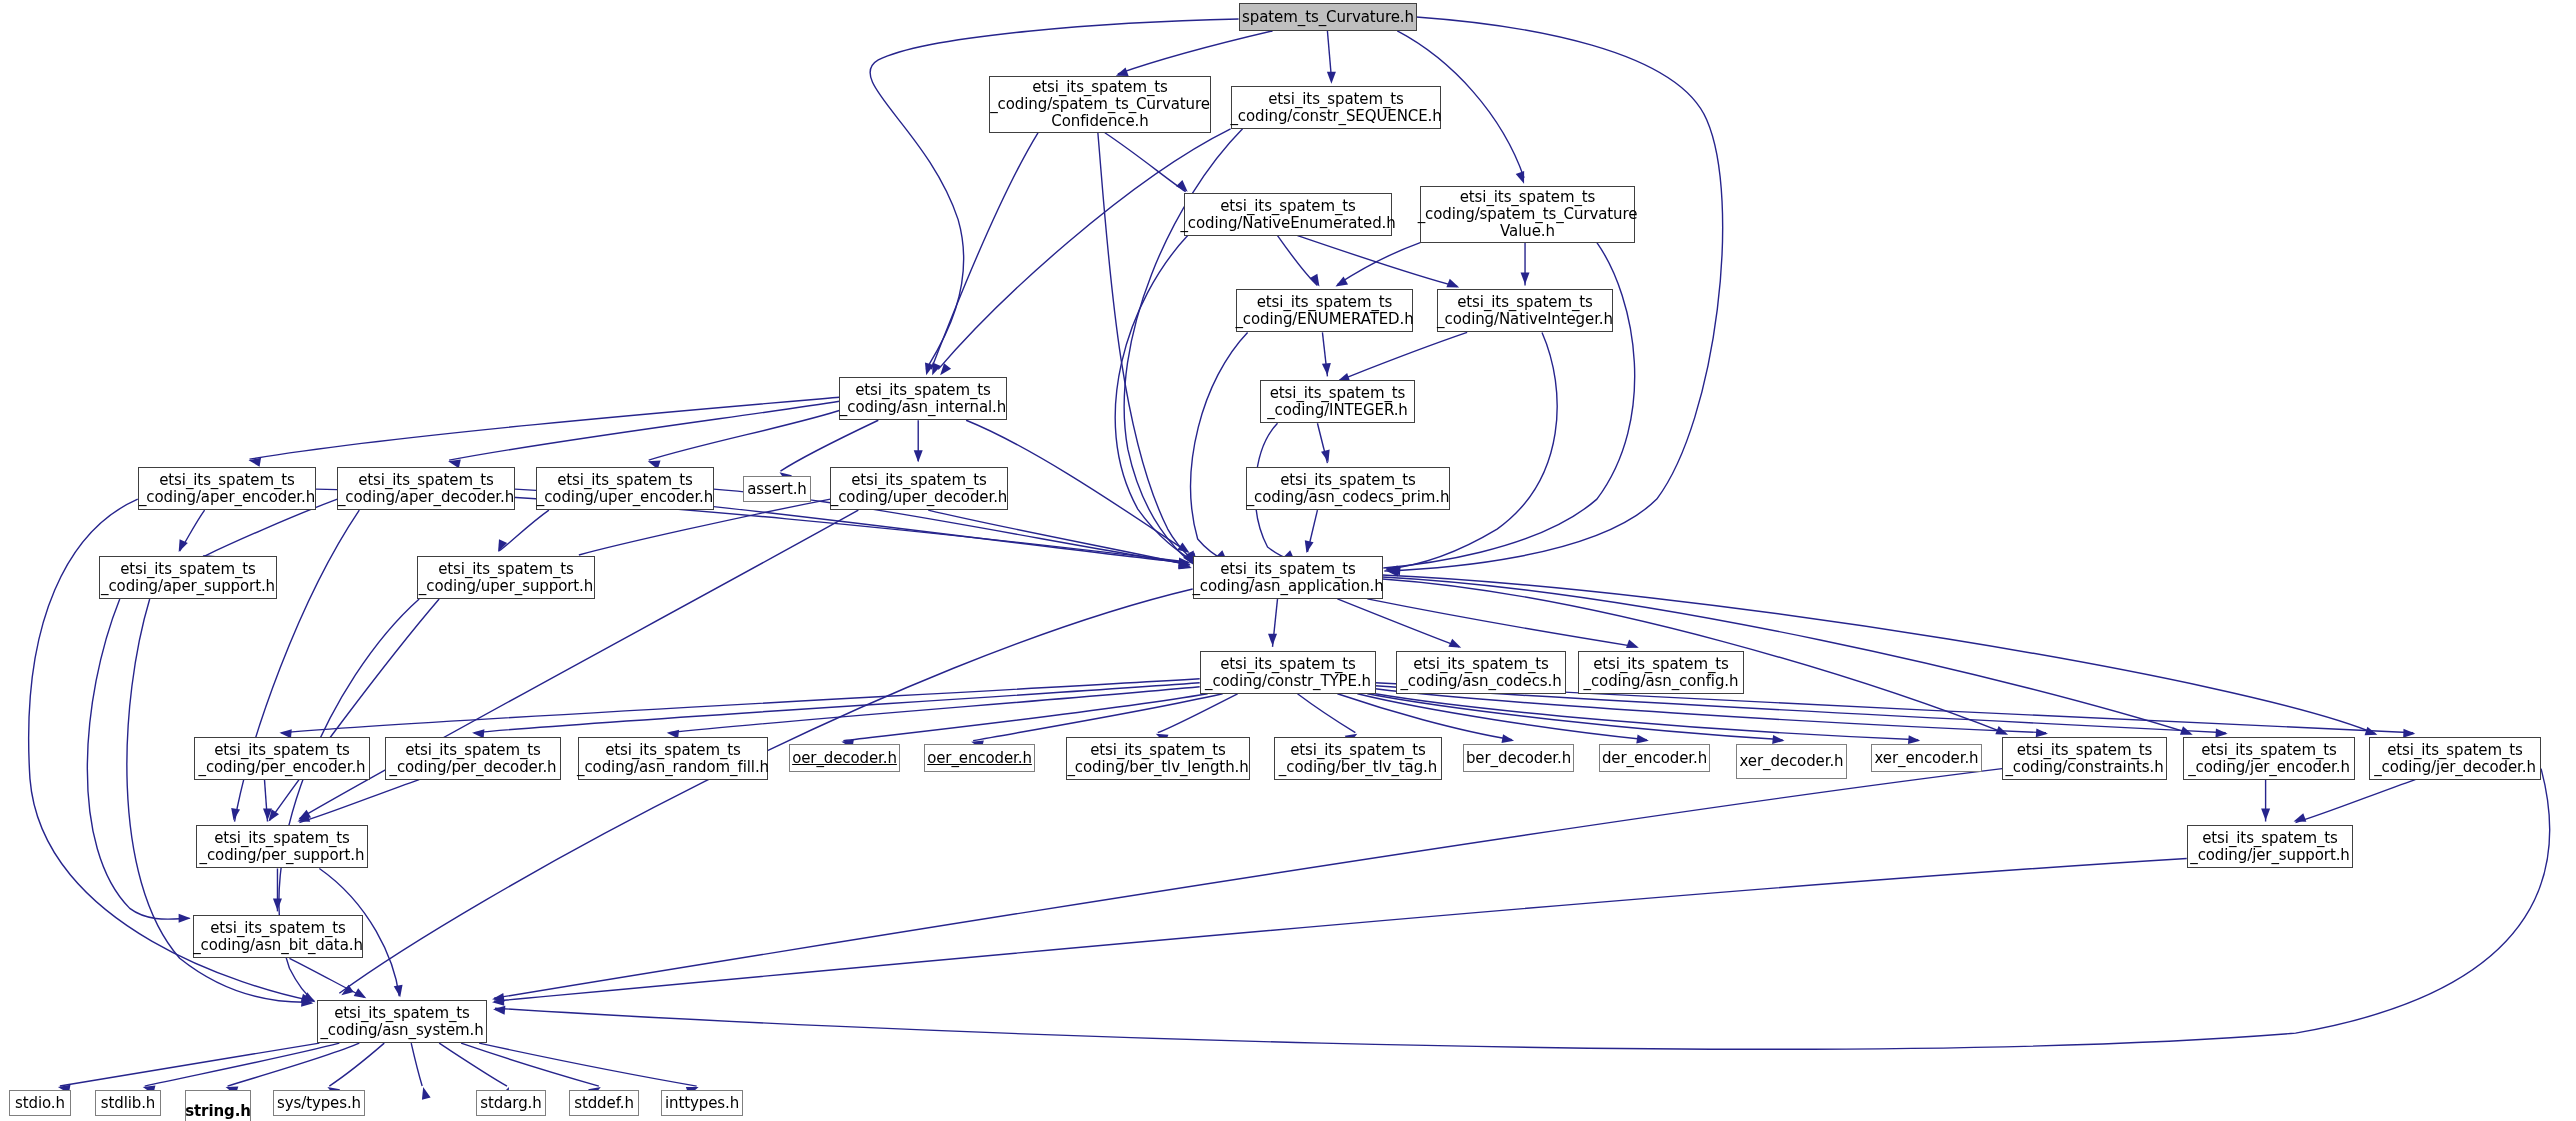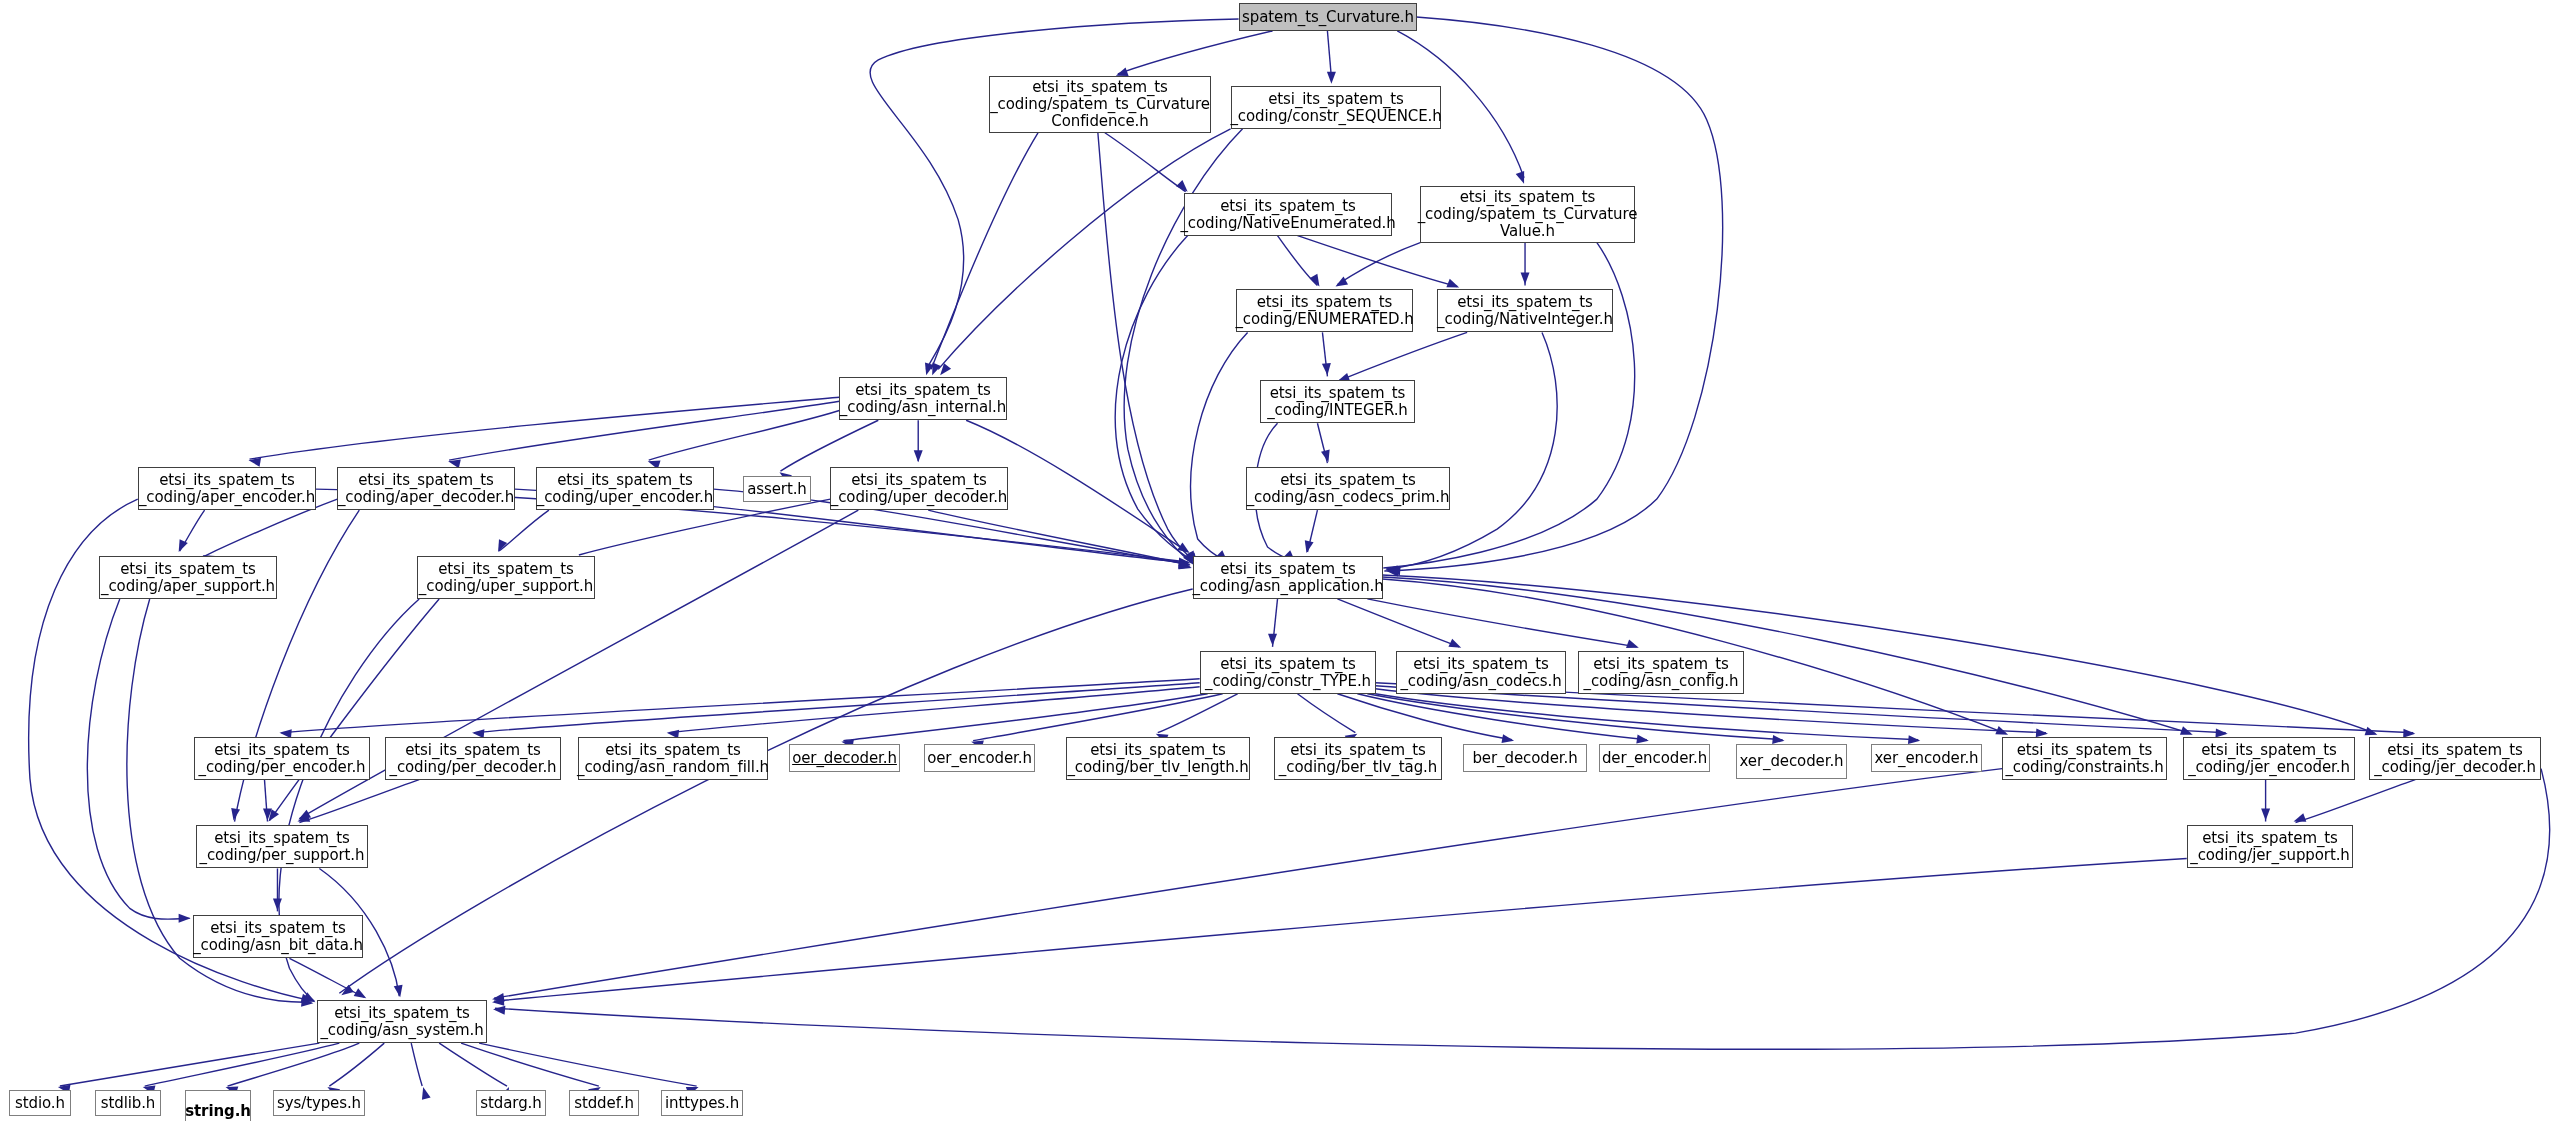--- a/index.html
+++ b/index.html
@@ -269,26 +269,26 @@
 _coding/asn_codecs.h</div>
     <div class="graph-node strong" style="left: 1578px; top: 651px; width: 166px; height: 43px;">etsi_its_spatem_ts
 _coding/asn_config.h</div>
     <div class="graph-node strong" style="left: 194px; top: 737px; width: 176px; height: 43px;">etsi_its_spatem_ts
 _coding/per_encoder.h</div>
     <div class="graph-node strong" style="left: 385px; top: 737px; width: 176px; height: 43px;">etsi_its_spatem_ts
 _coding/per_decoder.h</div>
     <div class="graph-node strong" style="left: 578px; top: 737px; width: 190px; height: 43px;">etsi_its_spatem_ts
 _coding/asn_random_fill.h</div>
     <div class="graph-node " style="left: 789px; top: 744px; width: 111px; height: 28px; text-decoration: underline;">oer_decoder.h</div>
-    <div class="graph-node " style="left: 924px; top: 744px; width: 111px; height: 28px;">oer_encoder.h</div>
+    <div class="graph-node " style="left: 924px; top: 744px; width: 111px; height: 28px; text-decoration: underline;">oer_encoder.h</div>
     <div class="graph-node strong" style="left: 1066px; top: 737px; width: 184px; height: 43px;">etsi_its_spatem_ts
 _coding/ber_tlv_length.h</div>
     <div class="graph-node strong" style="left: 1274px; top: 737px; width: 168px; height: 43px;">etsi_its_spatem_ts
 _coding/ber_tlv_tag.h</div>
-    <div class="graph-node " style="left: 1463px; top: 744px; width: 124px; height: 28px;">ber_decoder.h</div>
+    <div class="graph-node " style="left: 1463px; top: 744px; width: 111px; height: 28px;">ber_decoder.h</div>
     <div class="graph-node " style="left: 1599px; top: 744px; width: 111px; height: 28px;">der_encoder.h</div>
     <div class="graph-node " style="left: 1736px; top: 744px; width: 111px; height: 35px;">xer_decoder.h</div>
     <div class="graph-node " style="left: 1871px; top: 744px; width: 111px; height: 28px;">xer_encoder.h</div>
     <div class="graph-node strong" style="left: 2002px; top: 737px; width: 165px; height: 43px;">etsi_its_spatem_ts
 _coding/constraints.h</div>
     <div class="graph-node strong" style="left: 2183px; top: 737px; width: 172px; height: 43px;">etsi_its_spatem_ts
 _coding/jer_encoder.h</div>
     <div class="graph-node strong" style="left: 2369px; top: 737px; width: 172px; height: 43px;">etsi_its_spatem_ts
 _coding/jer_decoder.h</div>
     <div class="graph-node strong" style="left: 196px; top: 825px; width: 172px; height: 43px;">etsi_its_spatem_ts

